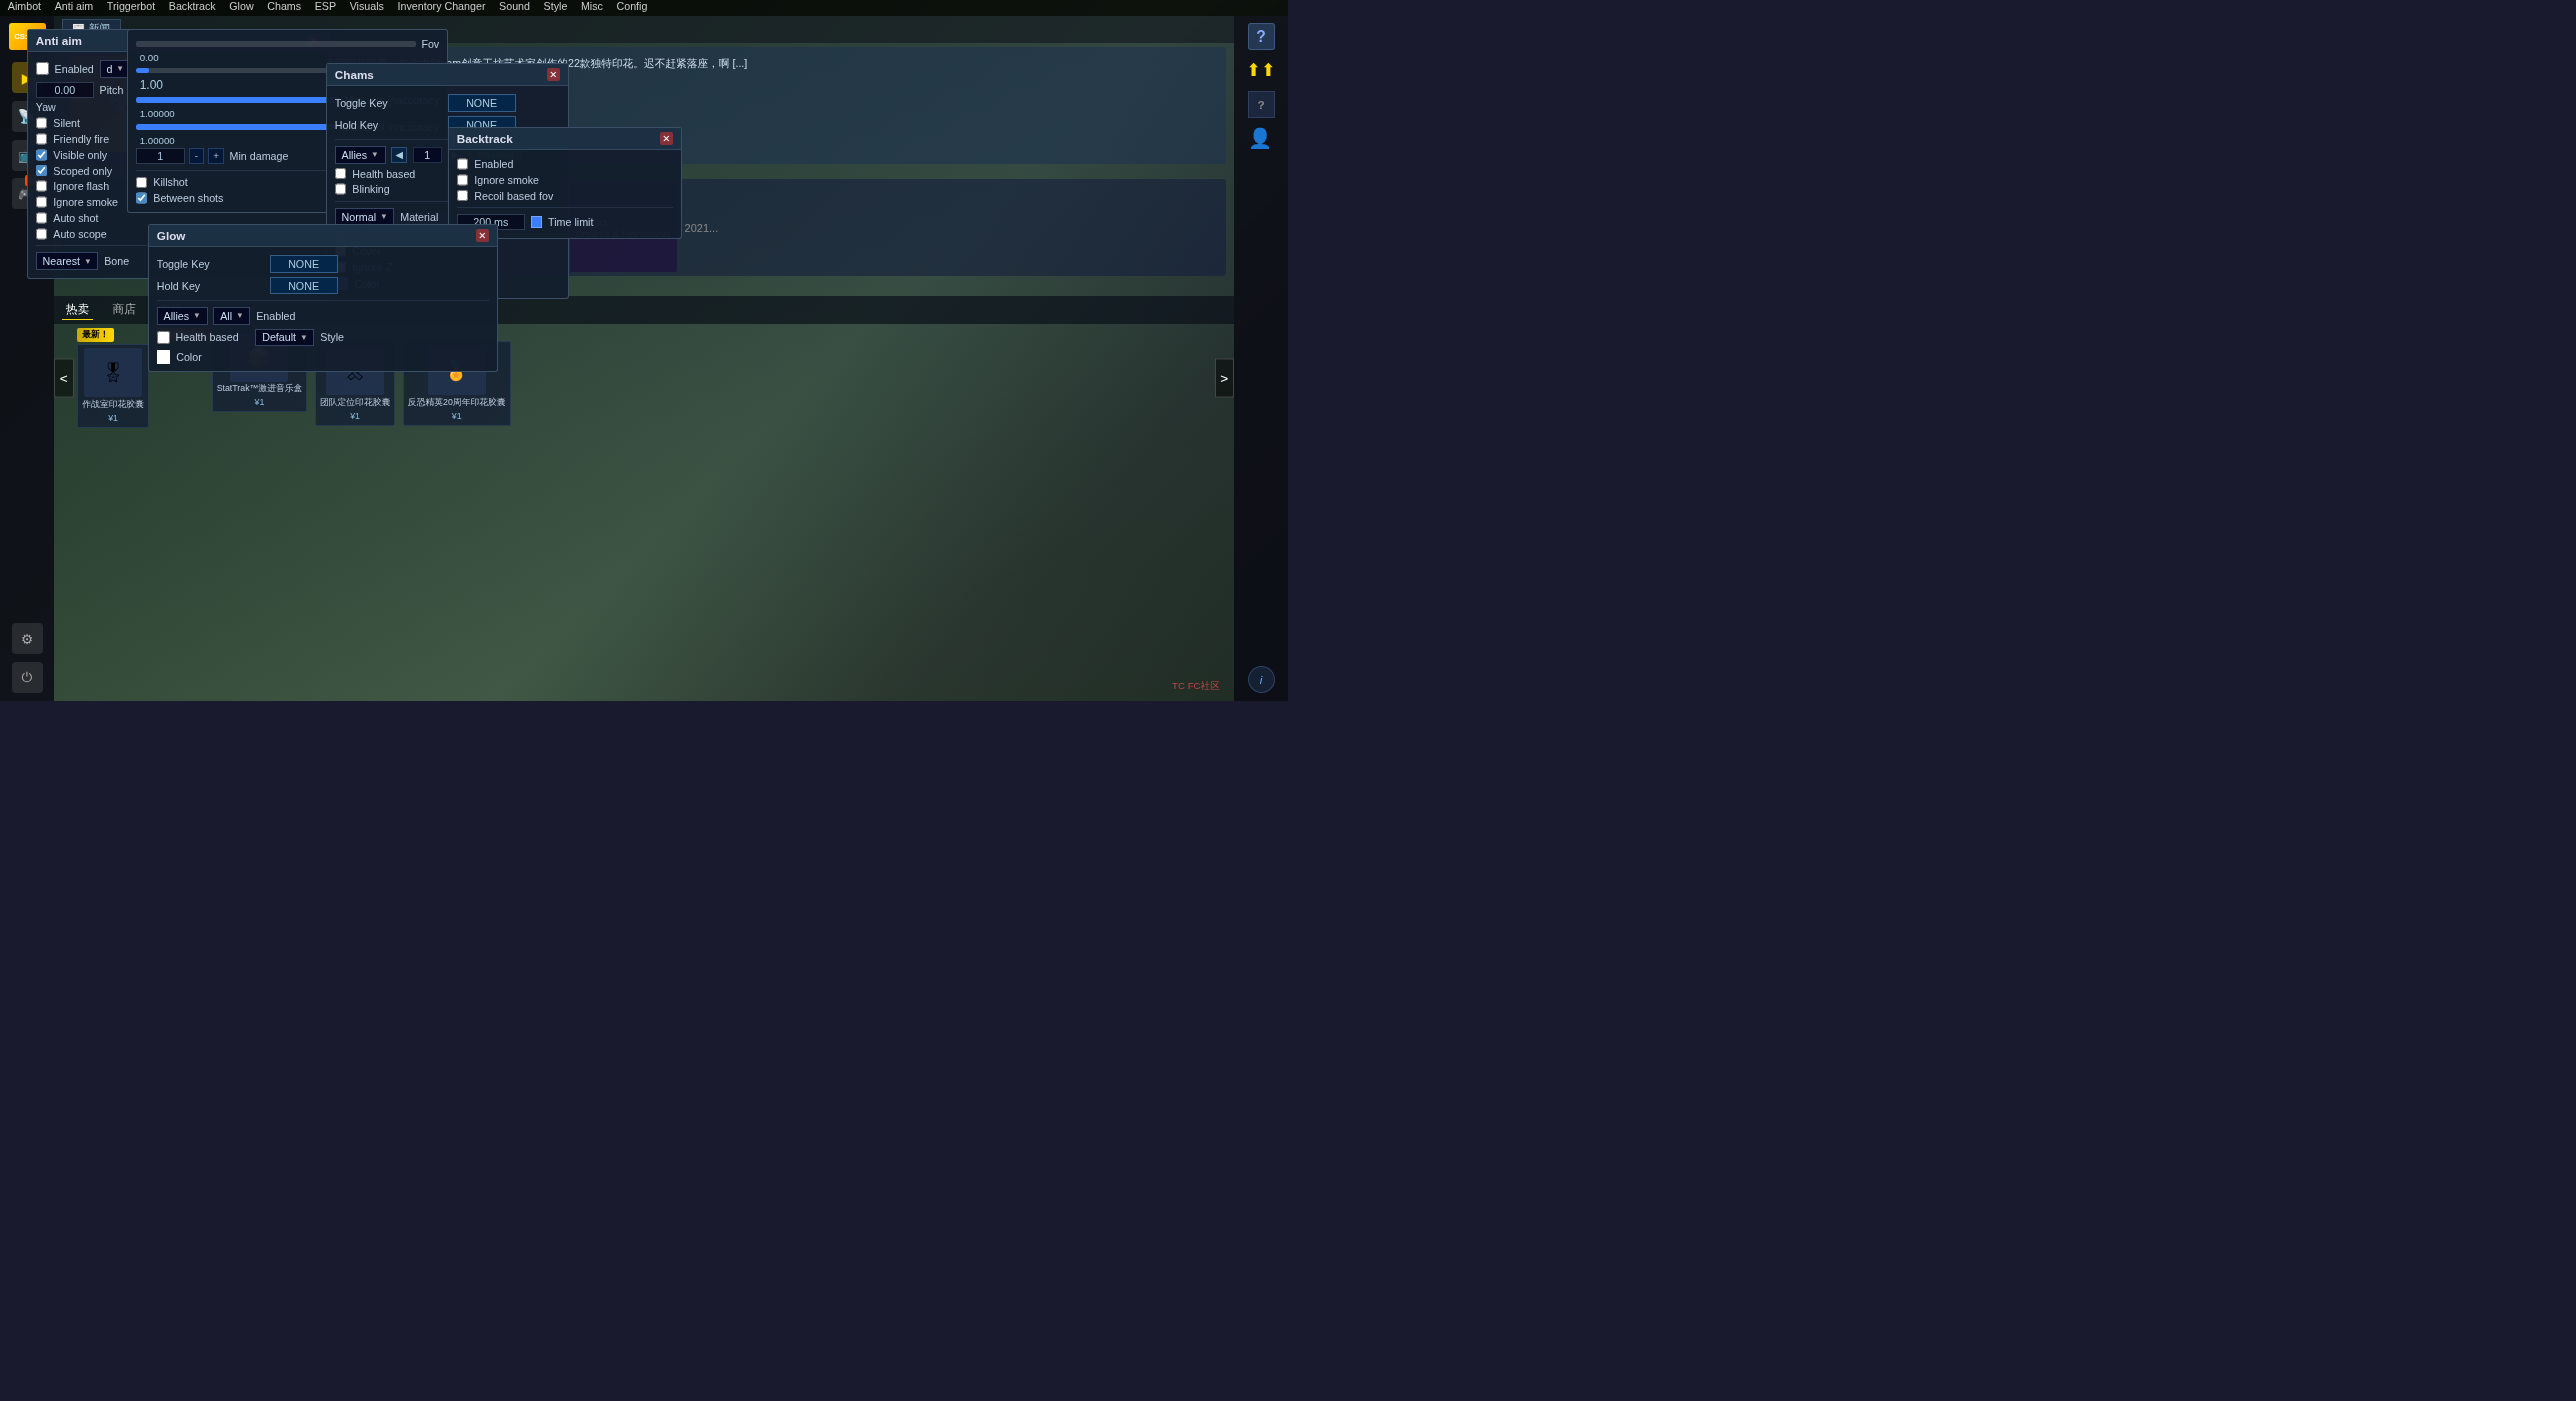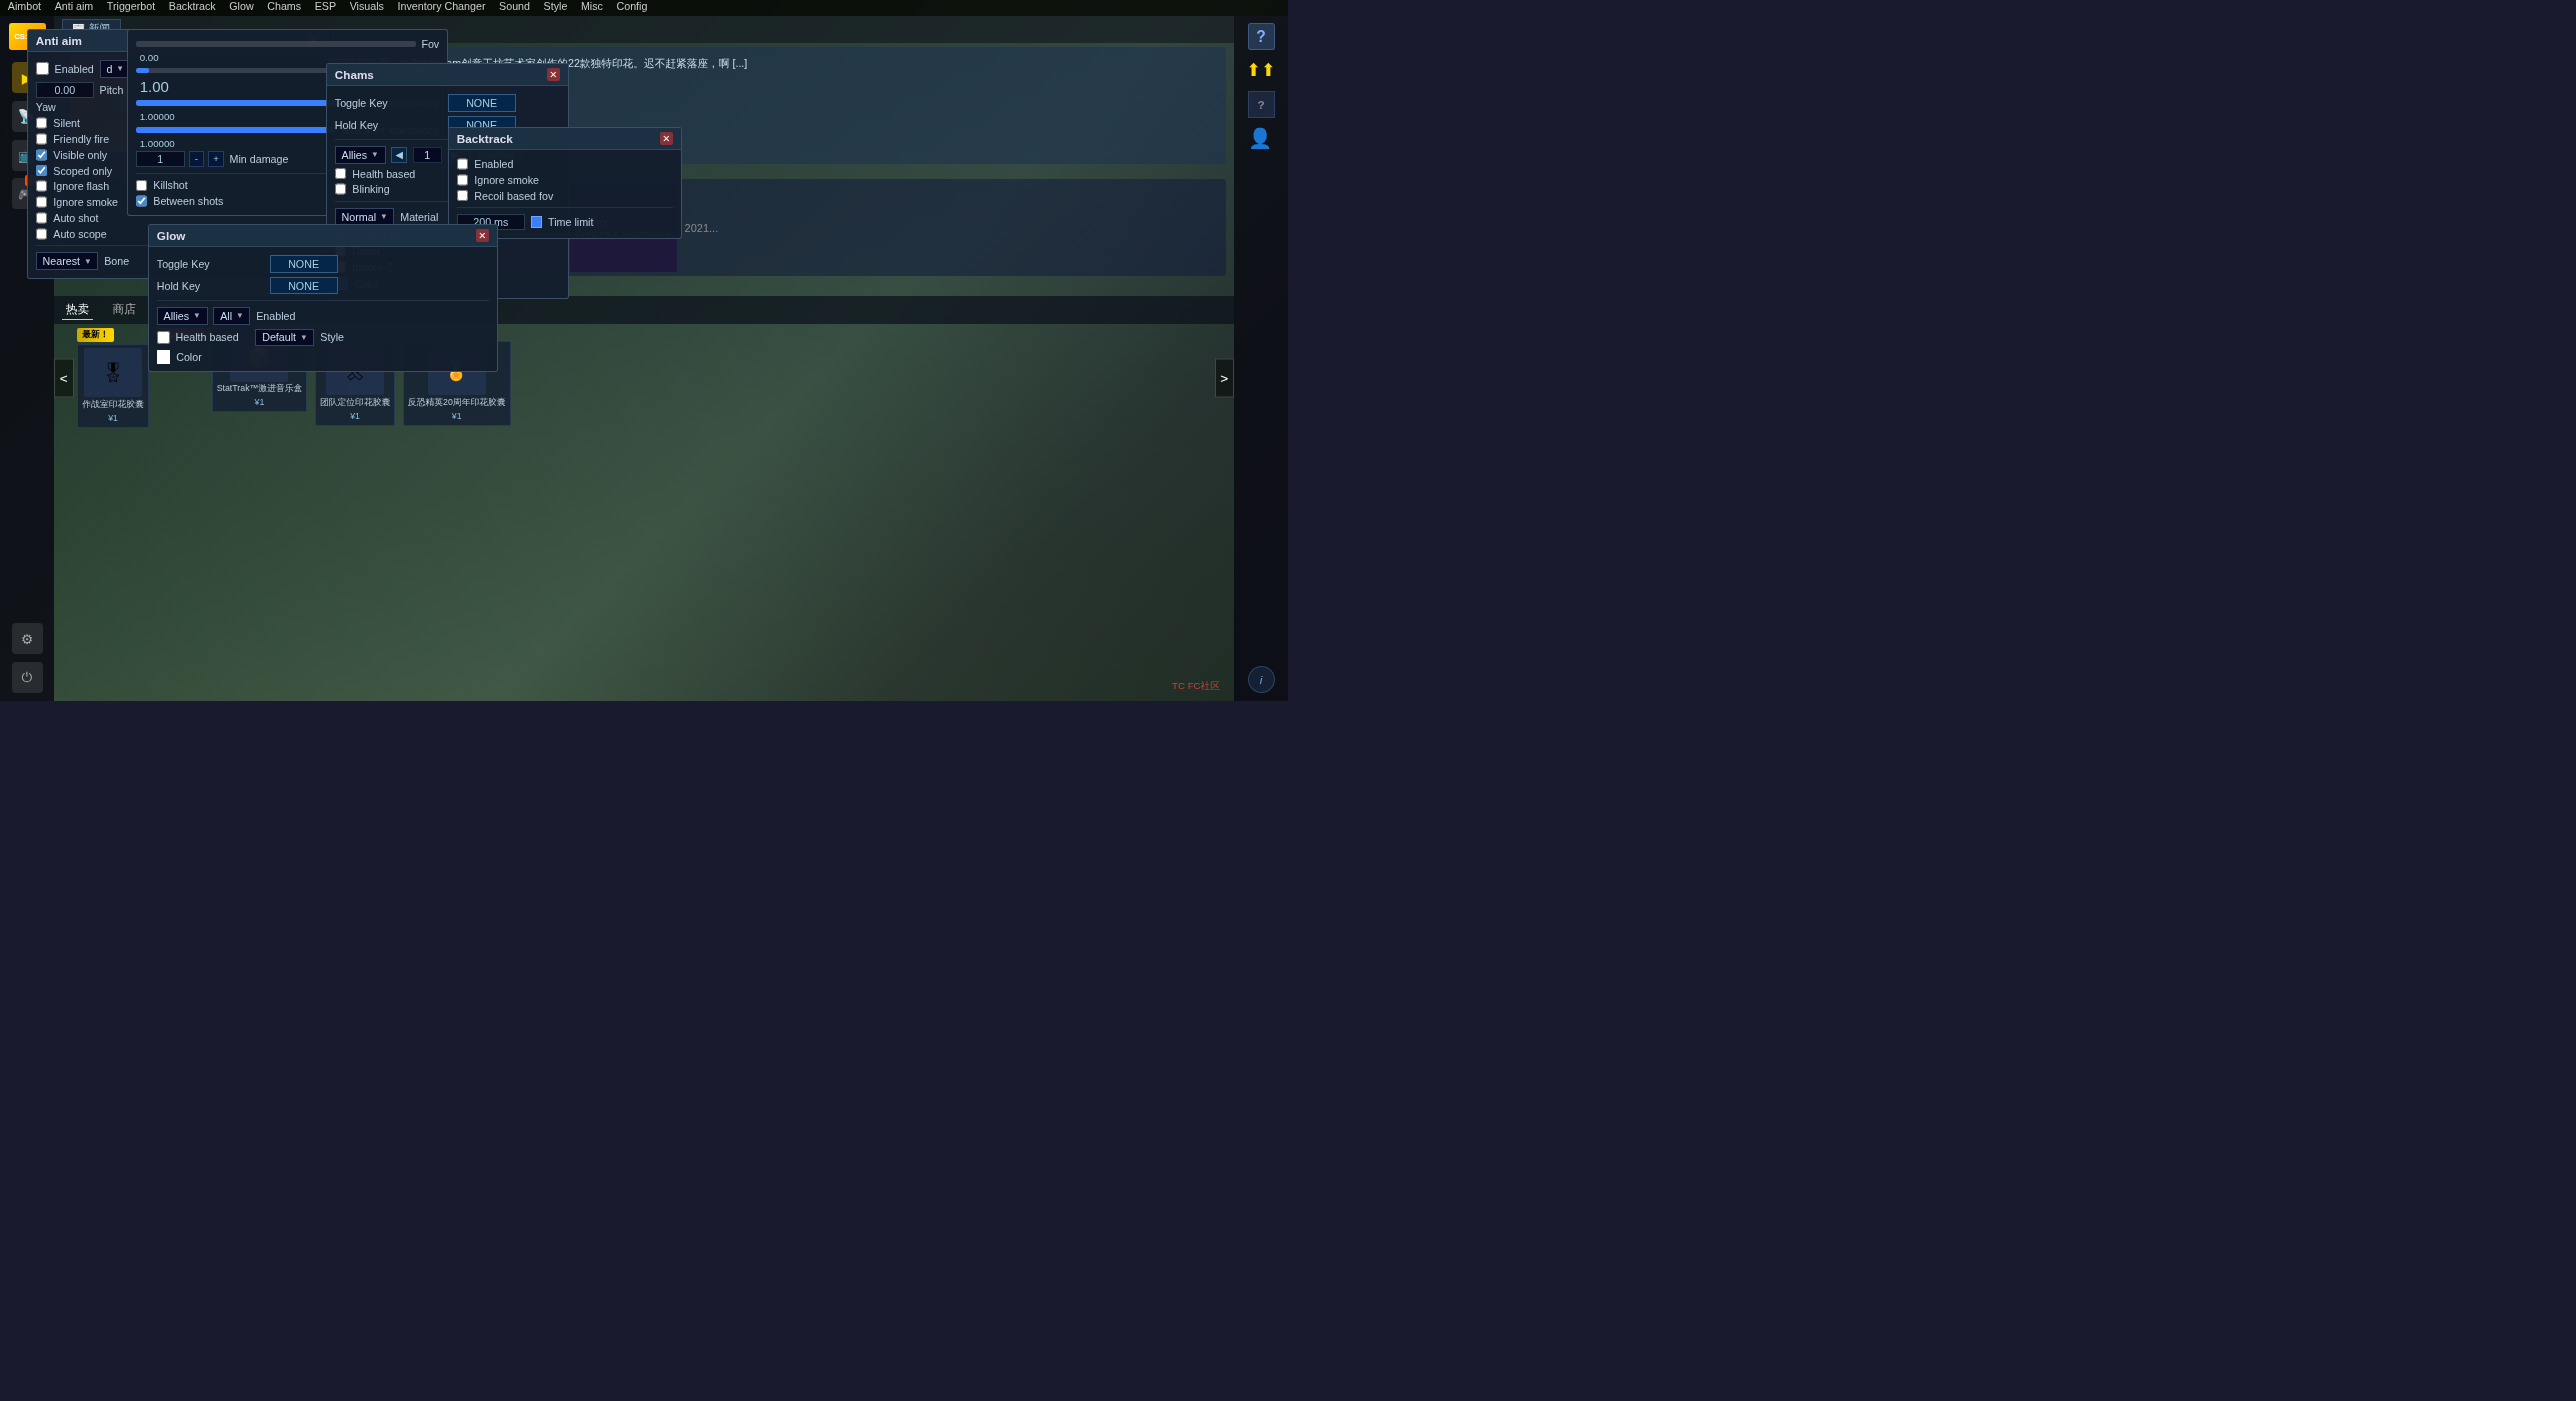--- a/index.html
+++ b/index.html
@@ -676,21 +676,21 @@
       <span class="row-label">Fov</span>
     </div>
     <div style="padding-left: 3.9px; color: #acd; font-size: 9.7px;">0.00</div>
 
     <div class="slider-row">
       <div class="slider-track">
         <div class="slider-fill blue-slider-fill" style="width: 5%;"></div>
       </div>
       <span class="row-label">Smooth</span>
     </div>
-    <div style="padding-left: 3.9px; color: #acd; font-size: 15px;">1.00</div>
+    <div style="padding-left: 3.9px; color: #acd; font-size: 12px;">1.00</div>
 
     <div class="row-inline">
       <div class="slider-track" style="width: 175px;">
         <div class="slider-fill blue-slider-fill" style="width: 100%;"></div>
       </div>
       <span class="row-label">Max aim inaccuracy</span>
     </div>
     <div style="padding-left: 3.9px; color: #acd; font-size: 9.7px;">1.00000</div>
 
     <div class="row-inline">

